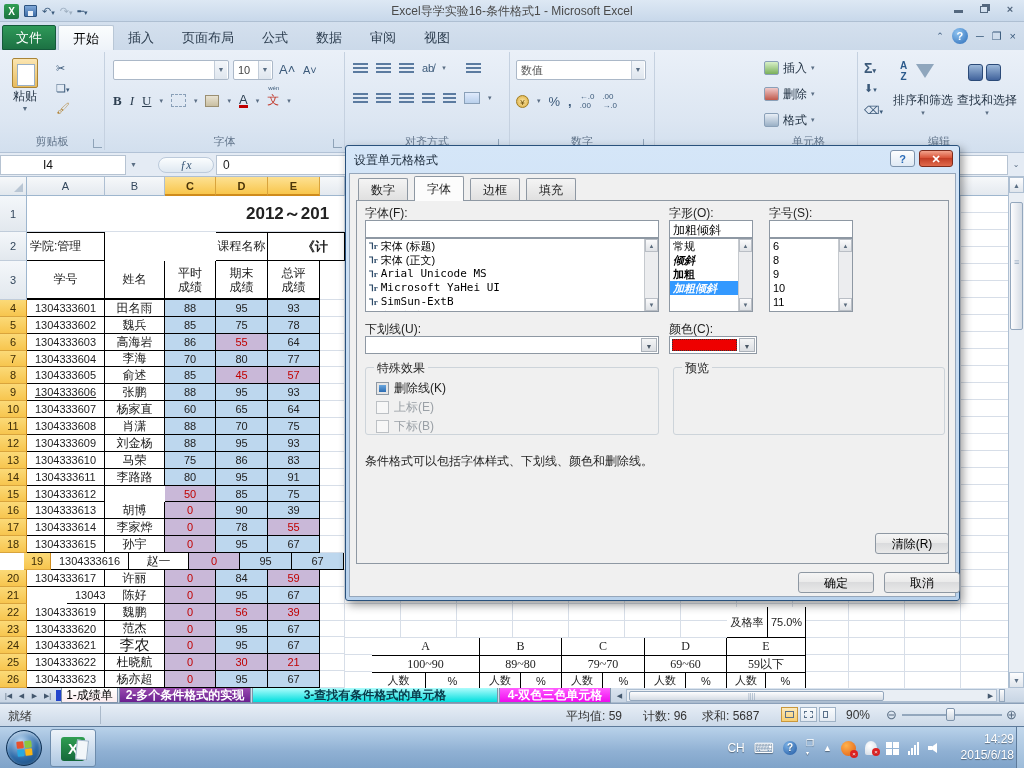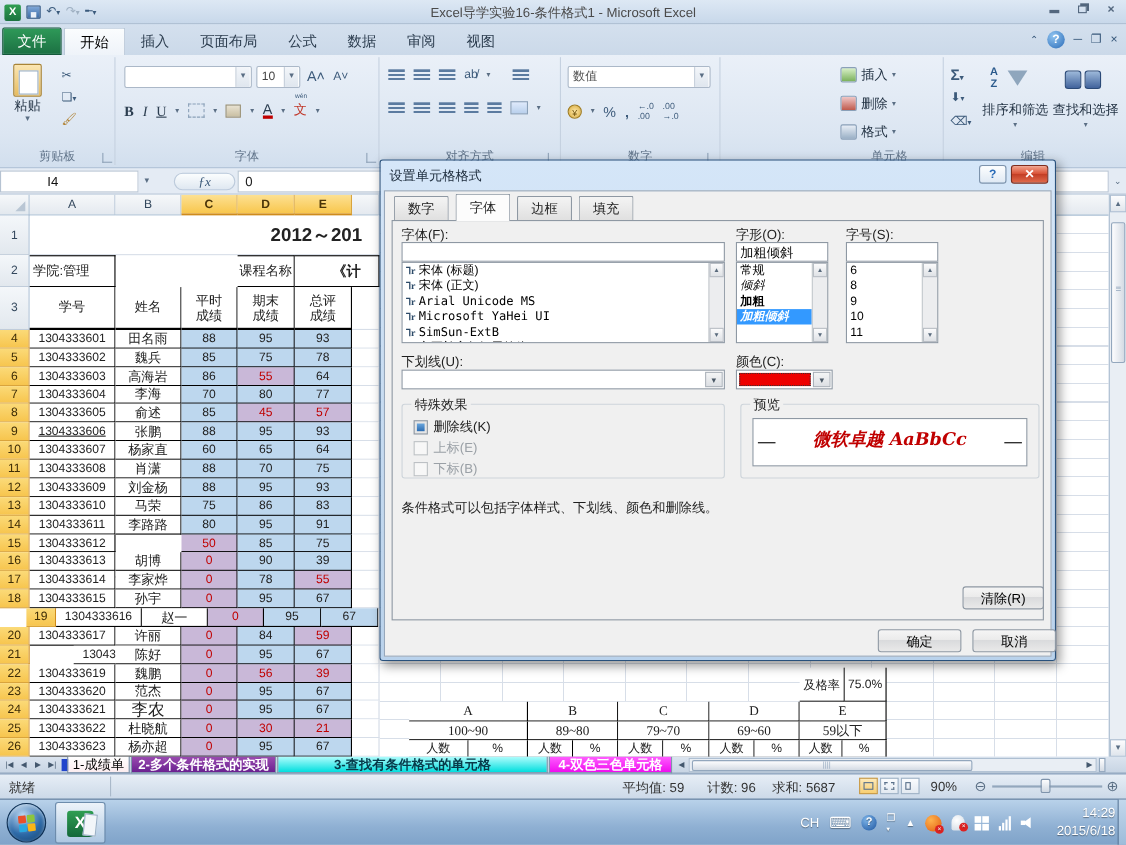--- a/index.html
+++ b/index.html
@@ -721,21 +721,21 @@
           <div class="lscroll">
             <div class="a" style="top:0">▲</div>
             <div class="a" style="bottom:0">▼</div>
           </div>
         </div>
         <div class="dlabel" style="left:312px;top:4px">字形(O):</div>
         <div class="dinput" style="left:312px;top:19px;width:84px">加粗倾斜</div>
         <div class="dlist" style="left:312px;top:37px;width:84px;height:74px">
           <div id="style-list-items" style="margin-right:14px">
               <div class="ditem">常规</div>
-              <div class="ditem" style="font-style: italic;">倾斜</div>
+              <div class="ditem" style="font-style: italic; font-weight: bold;">倾斜</div>
               <div class="ditem" style="font-weight: bold;">加粗</div>
               <div class="ditem sel" style="font-weight: bold; font-style: italic;">加粗倾斜</div>
             </div>
           <div class="lscroll">
             <div class="a" style="top:0">▲</div>
             <div class="a" style="bottom:0">▼</div>
           </div>
         </div>
         <div class="dlabel" style="left:412px;top:4px">字号(S):</div>
         <div class="dinput" style="left:412px;top:19px;width:84px"></div>
@@ -775,25 +775,20 @@
                 <span>上标(E)</span>
               </div>
               <div class="cbrow dis" style="left: 10px; top: 50px;">
                 <span class="cbox"></span>
                 <span>下标(B)</span>
               </div>
             </div>
         </div>
         <div class="groupbox" style="left:316px;top:166px;width:272px;height:68px">
           <span class="gbtitle">预览</span>
-          <div class="previewbox" style="left:10px;top:12px;right:10px;bottom:10px">
-            <span class="ptick" style="left:4px"></span>
-            <span class="prevtext">微软卓越  AaBbCc</span>
-            <span class="ptick" style="right:4px"></span>
-          </div>
         </div>
         <div class="dlabel" style="left:8px;top:252px">条件格式可以包括字体样式、下划线、颜色和删除线。</div>
         <div class="btn" style="left:518px;top:332px;width:74px;height:21px;line-height:20px">清除(R)</div>
       </div>
       <div class="btn" style="left:448px;top:398px;width:76px;height:21px;line-height:20px">确定</div>
       <div class="btn" style="left:534px;top:398px;width:76px;height:21px;line-height:20px">取消</div>
     </div>
   </div>
 
 </div>

